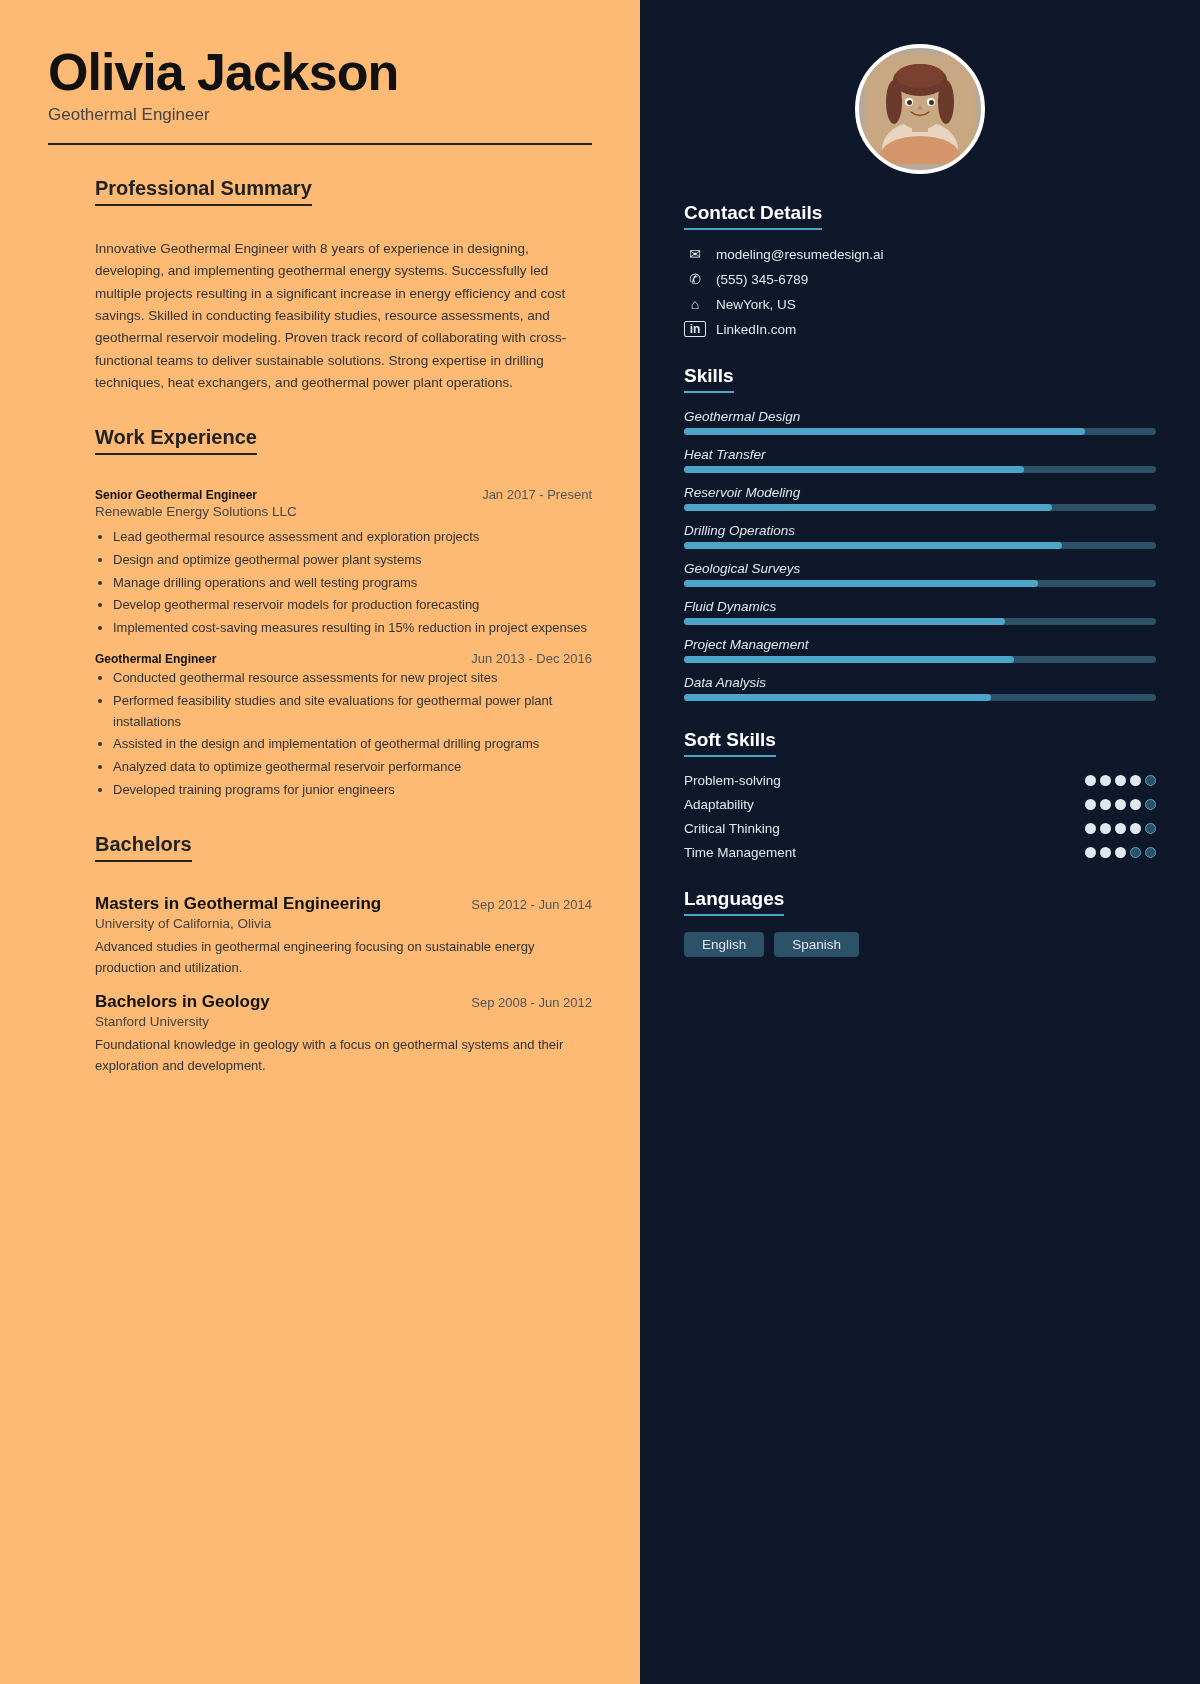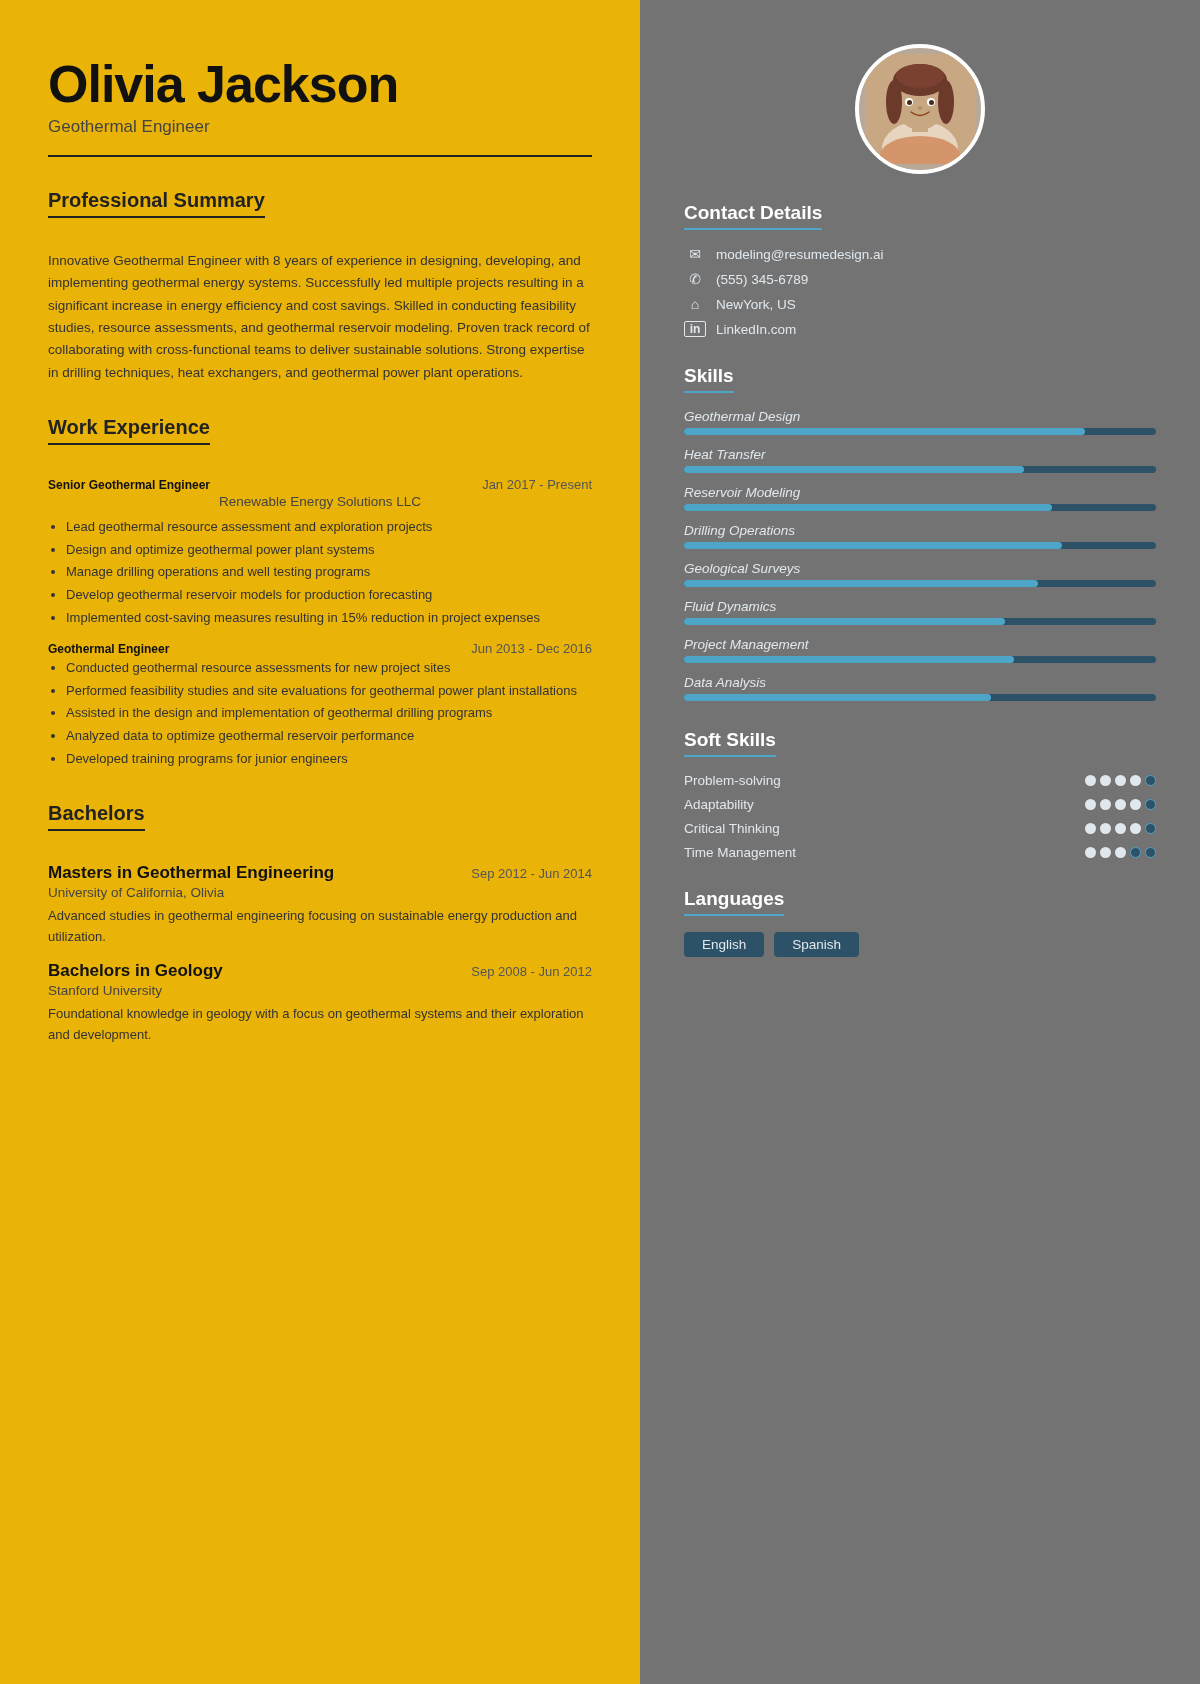--- a/index.html
+++ b/index.html
@@ -9,22 +9,22 @@
       color: #222;
       background: #fff;
       width: 1200px;
       min-height: 1684px;
       display: flex;
     }
 
     
     .left-col {
       width: 640px;
-      padding: 56px 48px 48px 48px;
-      background: #eab308;
+      padding: 44px 48px 48px 48px;
+      background: #fdba74;
     }
 
     .header-name {
       font-size: 52px;
       font-weight: 900;
       line-height: 1.1;
       color: #111;
       letter-spacing: -1px;
     }
 
@@ -45,20 +45,21 @@
       font-size: 20px;
       font-weight: 700;
       border-bottom: 2px solid #222;
       padding-bottom: 4px;
       margin-bottom: 16px;
       display: inline-block;
     }
 
     .section {
       margin-bottom: 32px;
+      margin-left: 47px;
     }
 
     .section-title-wrap {
       margin-bottom: 16px;
     }
 
     .summary-text {
       font-size: 13.5px;
       line-height: 1.65;
       color: #333;
@@ -79,21 +80,20 @@
 
     .job-dates {
       font-size: 13px;
       color: #555;
     }
 
     .job-company {
       font-size: 13.5px;
       color: #444;
       margin-bottom: 8px;
-      text-align: center;
     }
 
     .job-bullets {
       padding-left: 18px;
       margin-bottom: 12px;
     }
 
     .job-bullets li {
       font-size: 13px;
       line-height: 1.6;
@@ -128,21 +128,21 @@
     .edu-desc {
       font-size: 13px;
       line-height: 1.6;
       color: #333;
       margin-bottom: 14px;
     }
 
     
     .right-col {
       width: 560px;
-      background: #737373;
+      background: #0f172a;
       padding: 0 0 48px 0;
       color: #fff;
     }
 
     .avatar-area {
       display: flex;
       justify-content: center;
       padding: 44px 0 28px 0;
     }
 

